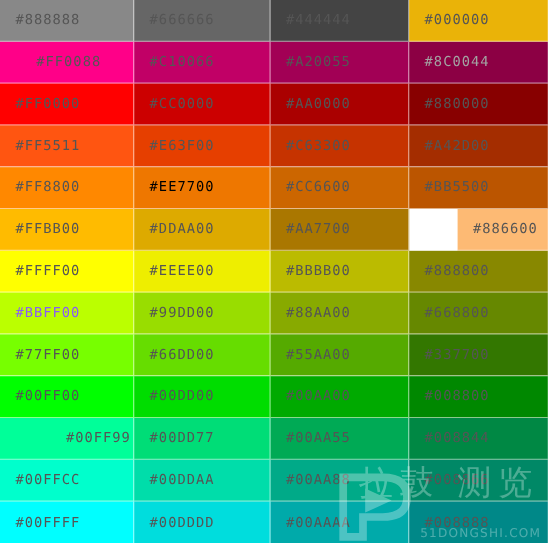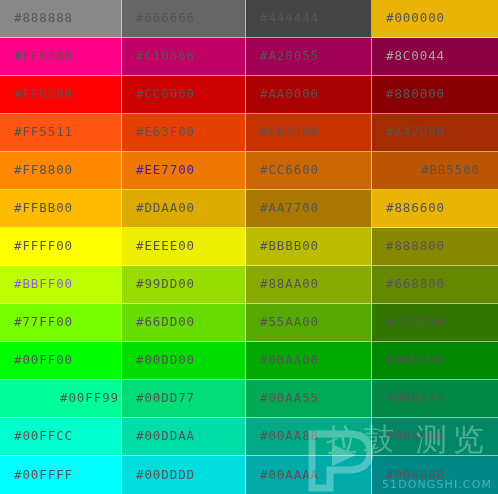--- a/index.html
+++ b/index.html
@@ -102,21 +102,21 @@
     </div>
     <div class="swatch" style="background: rgb(102, 102, 102);">
       <span class="swatch-label" style="color: rgb(85, 85, 85);">#666666</span>
     </div>
     <div class="swatch" style="background: rgb(68, 68, 68);">
       <span class="swatch-label" style="color: rgb(85, 85, 85);">#444444</span>
     </div>
     <div class="swatch col-last" style="background: #eab308;">
       <span class="swatch-label" style="color: rgb(85, 85, 85);">#000000</span>
     </div>
-    <div class="swatch" style="background: rgb(255, 0, 136);">
+    <div class="swatch" style="background: rgb(255, 0, 136); padding-left: 19px;">
       <span class="swatch-label" style="color: rgb(85, 85, 85);">#FF0088</span>
     </div>
     <div class="swatch" style="background: rgb(193, 0, 102);">
       <span class="swatch-label" style="color: rgb(85, 85, 85);">#C10066</span>
     </div>
     <div class="swatch" style="background: rgb(162, 0, 85);">
       <span class="swatch-label" style="color: rgb(85, 85, 85);">#A20055</span>
     </div>
     <div class="swatch col-last" style="background: rgb(140, 0, 68);">
       <span class="swatch-label" style="color: #a3a3a3;">#8C0044</span>
@@ -142,38 +142,38 @@
     <div class="swatch" style="background: rgb(198, 51, 0);">
       <span class="swatch-label" style="color: rgb(85, 85, 85);">#C63300</span>
     </div>
     <div class="swatch col-last" style="background: rgb(164, 45, 0);">
       <span class="swatch-label" style="color: rgb(85, 85, 85);">#A42D00</span>
     </div>
     <div class="swatch" style="background: rgb(255, 136, 0);">
       <span class="swatch-label" style="color: rgb(85, 85, 85);">#FF8800</span>
     </div>
     <div class="swatch" style="background: rgb(238, 119, 0);">
-      <span class="swatch-label" style="color: #4c1d95;">#EE7700</span>
+      <span class="swatch-label" style="color: #000000;">#EE7700</span>
     </div>
     <div class="swatch" style="background: rgb(204, 102, 0);">
       <span class="swatch-label" style="color: rgb(85, 85, 85);">#CC6600</span>
     </div>
-    <div class="swatch col-last" style="background: rgb(187, 85, 0); padding-left: 35px;">
+    <div class="swatch col-last" style="background: rgb(187, 85, 0);">
       <span class="swatch-label" style="color: rgb(85, 85, 85);">#BB5500</span>
     </div>
     <div class="swatch" style="background: rgb(255, 187, 0);">
       <span class="swatch-label" style="color: rgb(85, 85, 85);">#FFBB00</span>
     </div>
     <div class="swatch" style="background: rgb(221, 170, 0);">
       <span class="swatch-label" style="color: rgb(85, 85, 85);">#DDAA00</span>
     </div>
     <div class="swatch" style="background: rgb(170, 119, 0);">
       <span class="swatch-label" style="color: rgb(85, 85, 85);">#AA7700</span>
     </div>
-    <div class="swatch col-last" style="background: #eab308;">
+    <div class="swatch col-last" style="background: #fdba74; margin-left: 44px;">
       <span class="swatch-label" style="color: rgb(85, 85, 85);">#886600</span>
     </div>
     <div class="swatch" style="background: rgb(255, 255, 0);">
       <span class="swatch-label" style="color: rgb(85, 85, 85);">#FFFF00</span>
     </div>
     <div class="swatch" style="background: rgb(238, 238, 0);">
       <span class="swatch-label" style="color: rgb(85, 85, 85);">#EEEE00</span>
     </div>
     <div class="swatch" style="background: rgb(187, 187, 0);">
       <span class="swatch-label" style="color: rgb(85, 85, 85);">#BBBB00</span>

